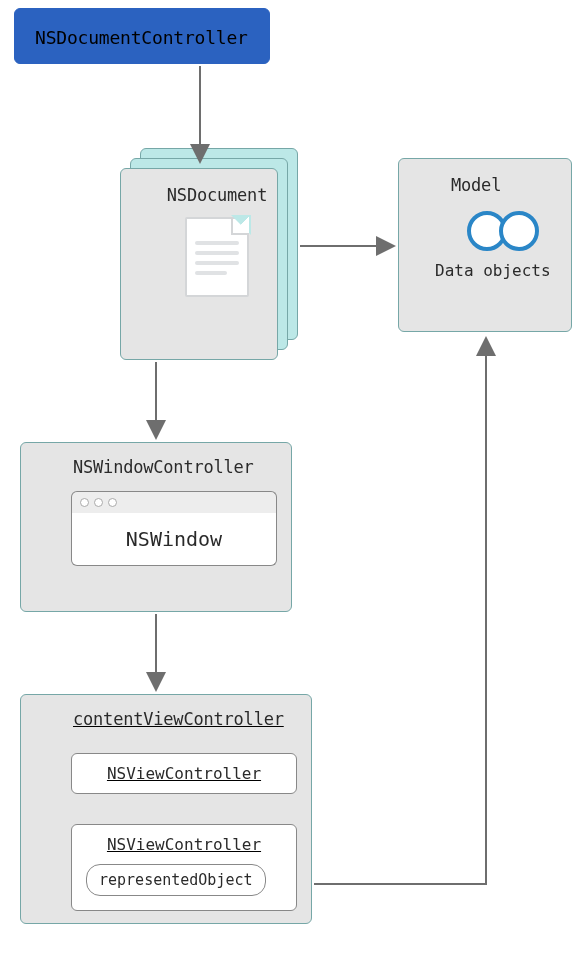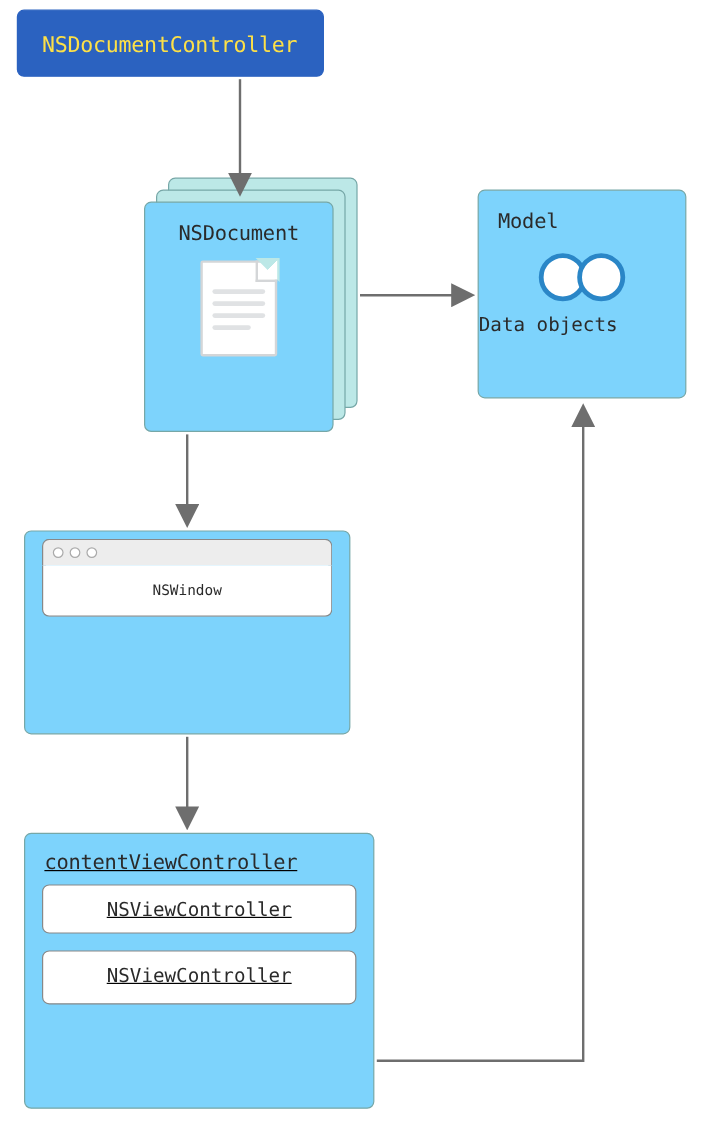--- a/index.html
+++ b/index.html
@@ -16,41 +16,42 @@
     border-radius: 6px;
     display: flex;
     flex-direction: column;
   }
   .node.blue {
     background: #2b62c0;
     color: #fff;
     border-color: #2b62c0;
   }
   .node.teal {
-    background: #7dd3fc;
+    background: #e5e5e5;
     border-color: #76a7a7;
+    padding-left: 36px;
   }
   .title {
     padding: 14px 16px 8px 16px;
     font-size: 17px;
     letter-spacing: -0.2px;
     color: #2a2a2a;
   }
-  .node.blue .title { color: #fde047; padding: 18px 20px; font-size: 18px; }
+  .node.blue .title { color: #000000; padding: 18px 20px; font-size: 18px; }
   .stack-card {
     position: absolute;
     background: #bce8e7;
     border: 1px solid #76a7a7;
     border-radius: 6px;
   }
   .inner-box {
     background: #fff;
     border: 1px solid #888;
     border-radius: 6px;
-    margin: 0 14px 14px 14px;
+    margin: 16px 14px 14px 14px;
     padding: 10px 14px;
     font-size: 16px;
     color: #2a2a2a;
     text-align: center;
   }
   .inner-box.no-center { text-align: left; padding: 10px 14px 14px 14px; }
   .inner-box .sub {
     background: #fff;
     border: 1px solid #888;
     border-radius: 14px;
@@ -77,21 +78,21 @@
     border: 1px solid #aaa; background: #fff;
   }
   .win-body {
     background: #fff;
     border: 1px solid #888;
     border-top: none;
     border-radius: 0 0 6px 6px;
     margin: 0 14px 8px 14px;
     padding: 14px;
     text-align: center;
-    font-size: 12px;
+    font-size: 20px;
     color: #2a2a2a;
   }
   .doc-icon {
     width: 64px; height: 80px;
     margin: 4px auto 14px auto;
     position: relative;
   }
   .doc-page {
     position:absolute; inset:0;
     background:#fff; border:2px solid #d4d6d8; border-radius:2px;
@@ -144,35 +145,39 @@
 <div class="node teal" style="left:398px; top:158px; width:174px; height:174px;">
   <div class="title" style="padding-top:16px;">Model</div>
   <div class="rings">
     <div class="ring"></div>
       <div class="ring"></div>
   </div>
   <div class="caption">Data objects</div>
 </div>
 
 <div class="node teal" style="left:20px; top:442px; width:272px; height:170px;">
+  <div class="title">NSWindowController</div>
   <div class="win-bar">
     <div class="dot"></div>
       <div class="dot"></div>
       <div class="dot"></div>
   </div>
   <div class="win-body">NSWindow</div>
 </div>
 
 <div class="node teal" style="left:20px; top:694px; width:292px; height:230px;text-decoration:underline;">
   <div class="title">contentViewController</div>
   <div class="inner-box">
     <span>NSViewController</span>
   </div>
   <div class="inner-box no-center">
     <div style="text-align:center;"><span>NSViewController</span></div>
+    <div class="sub">
+      <span>representedObject</span>
+    </div>
   </div>
 </div>
 
 <svg class="arrows">
   <defs>
     <marker id="ah" markerWidth="10" markerHeight="10" refX="8" refY="5" orient="auto">
       <path d="M0,0 L10,5 L0,10 Z" fill="#6e6e6e"></path>
     </marker>
   </defs>
 

